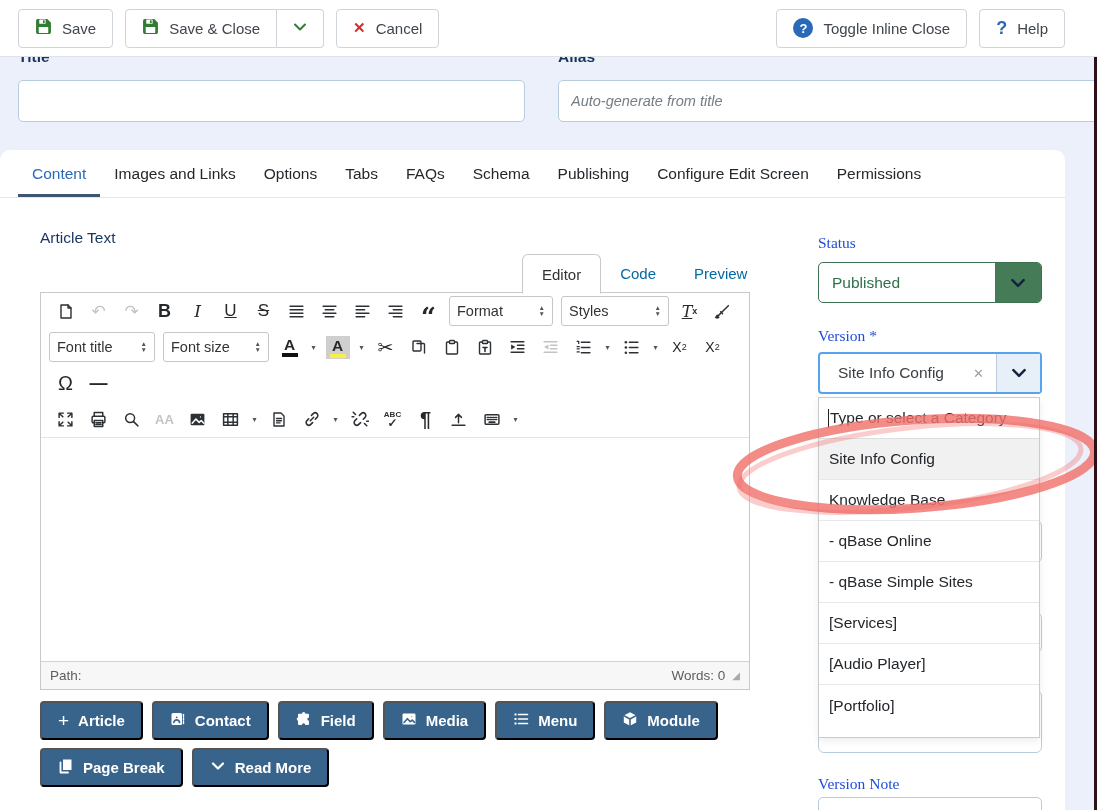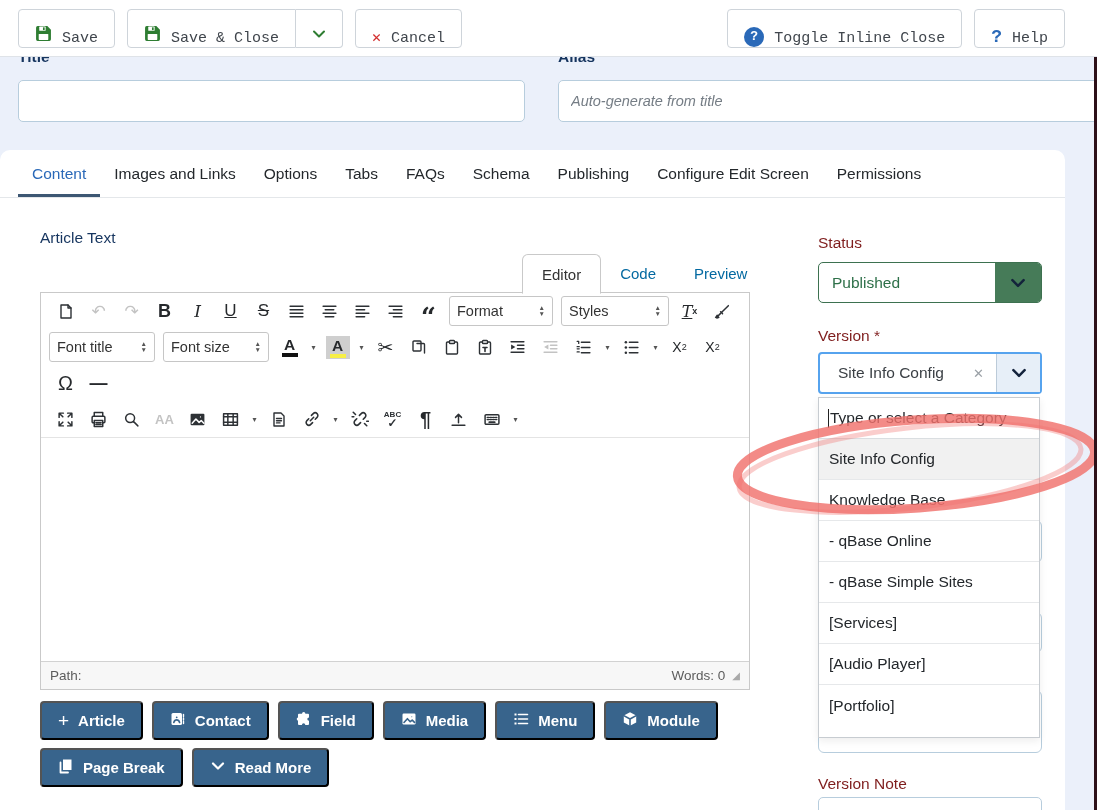--- a/index.html
+++ b/index.html
@@ -2,22 +2,22 @@
 <html><head>
 <meta charset="utf-8">
 <style>
   * { box-sizing: border-box; margin: 0; padding: 0; }
   html,body { font-family: "Liberation Sans", sans-serif; }
   .screen { position: relative; width: 1097px; height: 810px; background: #ebf0fa; overflow: hidden; }
 
   
   .topbar { position: absolute; left: 0; top: 0; width: 1097px; height: 57px; background: #fff;
             border-bottom: 1px solid #dfe3e8; display: flex; align-items: center; padding: 0 18px; z-index: 20; }
-  .btn { display: inline-flex; align-items: flex-end; gap: 10px; height: 39px; padding: 0 16px; background: #fff;
-         border: 1px solid #ced4da; border-radius: 4px; font-size: 15px; color: #40464d; cursor: pointer; font-family: Liberation Mono, monospace; }
+  .btn { display: inline-flex; align-items: center; gap: 10px; height: 39px; padding: 0 16px; background: #fff;
+         border: 1px solid #ced4da; border-radius: 4px; font-size: 15px; color: #40464d; cursor: pointer; }
   .btn-group { display: flex; margin-left: 12px; }
   .btn-group .btn.main { border-radius: 4px 0 0 4px; }
   .btn-group .btn.arrow { border-left: 0; border-radius: 0 4px 4px 0; padding: 0 15px; }
   .mlauto { margin-left: auto; }
   .gap12 { margin-left: 12px; }
   .xglyph { color: #d32f2f; font-weight: bold; font-size: 15px; }
   .qcircle { width: 20px; height: 20px; border-radius: 50%; background: #2a69b8; color: #fff; font-size: 13px;
              font-weight: bold; display: inline-flex; align-items: center; justify-content: center; }
   .qplain { color: #2a69b8; font-size: 18px; font-weight: bold; }
 
@@ -85,21 +85,21 @@
   .xtd-row1, .xtd-row2 { position: absolute; left: 40px; display: flex; gap: 9px; }
   .xtd-row1 { top: 551px; }
   .xtd-row2 { top: 598px; }
   .xtd { height: 39px; background: #38648c; color: #fff; border-radius: 4px; display: inline-flex; align-items: center;
          gap: 9px; padding: 0 16px; font-size: 15px; font-weight: bold; cursor: pointer; }
   .xtd svg { stroke: #fff; fill: none; stroke-width: 1.6; stroke-linecap: round; stroke-linejoin: round; }
   .xtd svg .fill { fill: #fff; stroke: none; }
   .xtd .plus { font-size: 19px; font-weight: normal; }
 
   
-  .sb-label { position: absolute; left: 818px; font-size: 15.5px; color: #7f1d1d; }
+  .sb-label { position: absolute; left: 818px; font-size: 15.5px; color: #1d4ed8; font-family: Liberation Serif, serif; }
   .status-select { position: absolute; left: 818px; top: 112px; width: 224px; height: 41px; display: flex;
                    border: 1px solid #3d7150; border-radius: 5px; overflow: hidden; background: #fff; cursor: pointer; }
   .status-select .val { flex: 1; display: flex; align-items: center; padding-left: 13px; color: #2e7049; font-size: 15.5px; }
   .status-select .seg { width: 46px; background: #467b58; display: flex; align-items: center; justify-content: center; }
   .status-select .seg svg { stroke: #13233b; stroke-width: 2.2; fill: none; stroke-linecap: round; stroke-linejoin: round; }
 
   .combo { position: absolute; left: 818px; top: 202px; width: 224px; height: 42px; display: flex;
            border: 2px solid #56a3ee; border-radius: 4px; background: #fff; cursor: pointer; }
   .combo .val { flex: 1; display: flex; align-items: center; padding-left: 18px; color: #3a3f44; font-size: 15.5px; }
   .combo .xsm { color: #9aa0a6; font-size: 13px; padding: 0 12px; cursor: pointer; }

